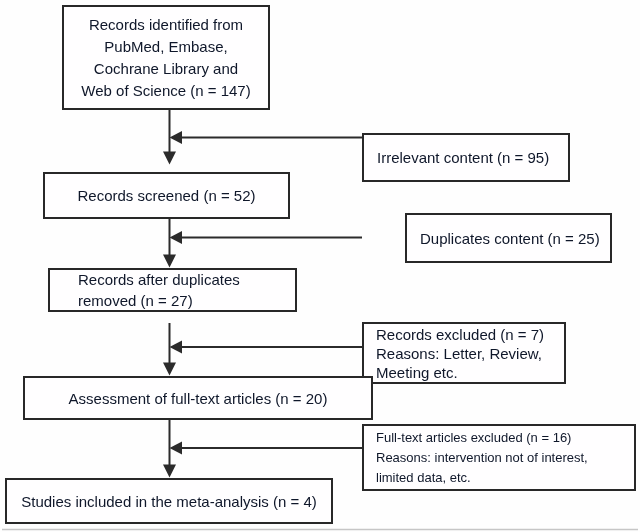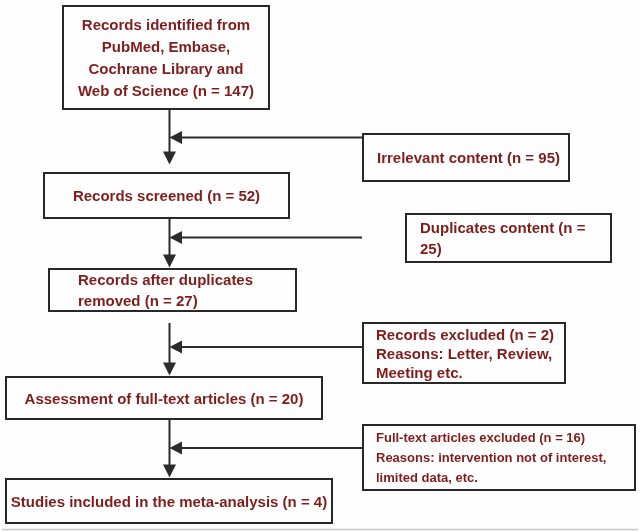--- a/index.html
+++ b/index.html
@@ -2,23 +2,22 @@
 <html><head>
 <meta charset="utf-8">
 <style>
   html, body { margin: 0; padding: 0; background: #ffffff; }
   .canvas {
     position: relative;
     width: 640px;
     height: 532px;
     background: #fefefe;
     font-family: "Liberation Sans", "DejaVu Sans", sans-serif;
-    color: #7f1d1d;
+    color: #0f172a;
     overflow: hidden;
-    font-weight: bold;
   }
   .connectors {
     position: absolute;
     left: 0; top: 0;
     width: 640px; height: 532px;
     pointer-events: none;
   }
   .connectors line { stroke: #2b2b2b; stroke-width: 2; }
   .connectors polygon { fill: #2b2b2b; stroke: none; }
   .connectors line.faint { stroke: #c6c6c6; stroke-width: 1.5; }
@@ -30,21 +29,21 @@
     display: flex;
     align-items: center;
     white-space: pre-line;
     font-size: 15px;
     line-height: 21px;
   }
   .tc { justify-content: center; text-align: center; }
   .b1 { left: 62px;  top: 5px;   width: 208px; height: 105px; line-height: 22px; }
   .b2 { left: 43px;  top: 165px; width: 247px; height: 47px; margin-top: 7px; }
   .b3 { left: 48px;  top: 268px; width: 249px; height: 44px; padding-left: 28px; }
-  .b4 { left: 5px;  top: 376px; width: 318px; height: 44px; }
+  .b4 { left: 23px;  top: 376px; width: 350px; height: 44px; }
   .b5 { left: 5px;   top: 478px; width: 328px; height: 46px; }
   .sA { left: 362px; top: 113px; width: 208px; height: 49px; padding-left: 13px; margin-top: 20px; }
   .sB { left: 362px; top: 213px; width: 207px; height: 50px; padding-left: 13px; margin-left: 43px; }
   .sC { left: 362px; top: 322px; width: 204px; height: 62px; padding-left: 12px; line-height: 19px; }
   .sD { left: 362px; top: 424px; width: 274px; height: 67px; padding-left: 12px; line-height: 20px; font-size: 13px; }
 </style>
 </head>
 <body>
 
 <div class="canvas">
@@ -92,21 +91,21 @@
 
   <div class="box sA">Irrelevant content (n = 95)</div>
 
   <div class="box b2 tc">Records screened (n = 52)</div>
 
   <div class="box sB">Duplicates content (n = 25)</div>
 
   <div class="box b3">Records after duplicates
 removed (n = 27)</div>
 
-  <div class="box sC">Records excluded (n = 2)
+  <div class="box sC">Records excluded (n = 7)
 Reasons: Letter, Review,
 Meeting etc.</div>
 
   <div class="box b4 tc">Assessment of full-text articles (n = 20)</div>
 
   <div class="box sD">Full-text articles excluded (n = 16)
 Reasons: intervention not of interest,
 limited data, etc.</div>
 
   <div class="box b5 tc">Studies included in the meta-analysis (n = 4)</div>

